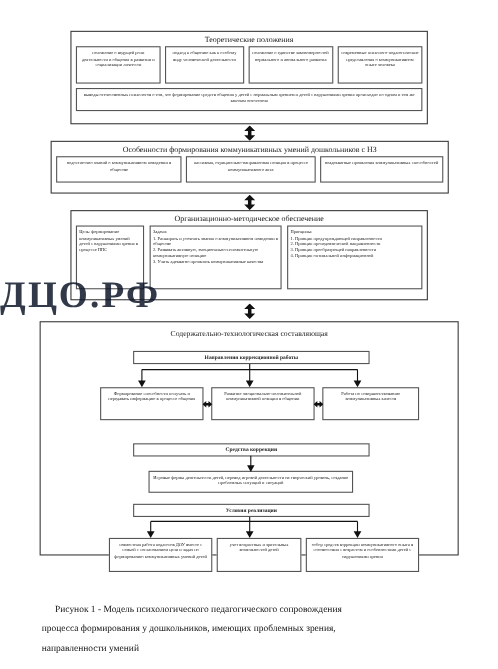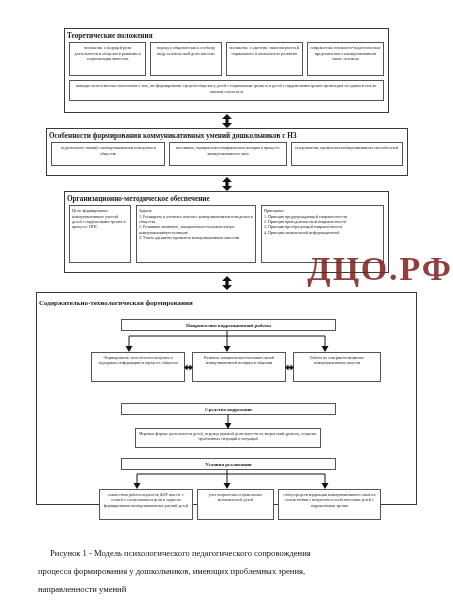--- a/index.html
+++ b/index.html
@@ -11,42 +11,43 @@
     position:relative;
     overflow:hidden;
   }
   .page{position:relative;width:453px;height:608px;}
 
   
   .watermark{
     position:absolute;
     left:0;right:0;
     top:250px;
-    text-align:right;
+    text-align:left;
     font-family:"Liberation Serif", serif;
     font-size:34px;
     font-weight:bold;
     letter-spacing:2px;
-    color:#7f1d1d;
+    color:#0f172a;
     opacity:.85;
     z-index:5;
     pointer-events:none;
     white-space:nowrap;
   }
 
   
   .panel{
     position:absolute;
     border:1px solid #3a3a3a;
     background:#ffffff;
     box-sizing:border-box;
     z-index:2;
   }
   .panel-title{
-    font-weight:bold;
+    text-align:center;
+    font-weight:normal;
     font-size:7.2px;
     padding:3px 2px 2px 2px;
     line-height:1.15;
   }
   .row{
     display:flex;
     justify-content:space-between;
     gap:4px;
     padding:0 4px 4px 4px;
     box-sizing:border-box;
@@ -164,21 +165,21 @@
     </div>
   </div>
 
   <div class="dblarrow" style="top:276px;height:14px;">
     <svg width="12" height="14" viewBox="0 0 12 14">
       <polygon points="6,0 11,5 7.6,5 7.6,9 11,9 6,14 1,9 4.4,9 4.4,5 1,5" fill="#111"></polygon>
     </svg>
   </div>
 
   <div class="panel" style="left:36px;top:292px;width:381px;height:213px;">
-    <div class="panel-title" style="font-size:7px;padding-top:6px;">Содержательно-технологическая формирования</div>
+    <div class="panel-title" style="font-size:7px;padding-top:6px;">Содержательно-технологическая составляющая</div>
 
     <div class="subbar" style="position:absolute;left:84px;top:26px;width:215px;">Направления коррекционной работы</div>
 
     <svg class="connector" style="left:40px;top:38px;" width="300" height="22" viewBox="0 0 300 22">
       <line x1="150" y1="0" x2="150" y2="5" stroke="#111" stroke-width="1"></line>
       <line x1="52" y1="5" x2="248" y2="5" stroke="#111" stroke-width="1"></line>
       <line x1="52" y1="5" x2="52" y2="16" stroke="#111" stroke-width="1"></line>
       <line x1="150" y1="5" x2="150" y2="16" stroke="#111" stroke-width="1"></line>
       <line x1="248" y1="5" x2="248" y2="16" stroke="#111" stroke-width="1"></line>
       <polygon points="52,21 48.5,15 55.5,15" fill="#111"></polygon>

